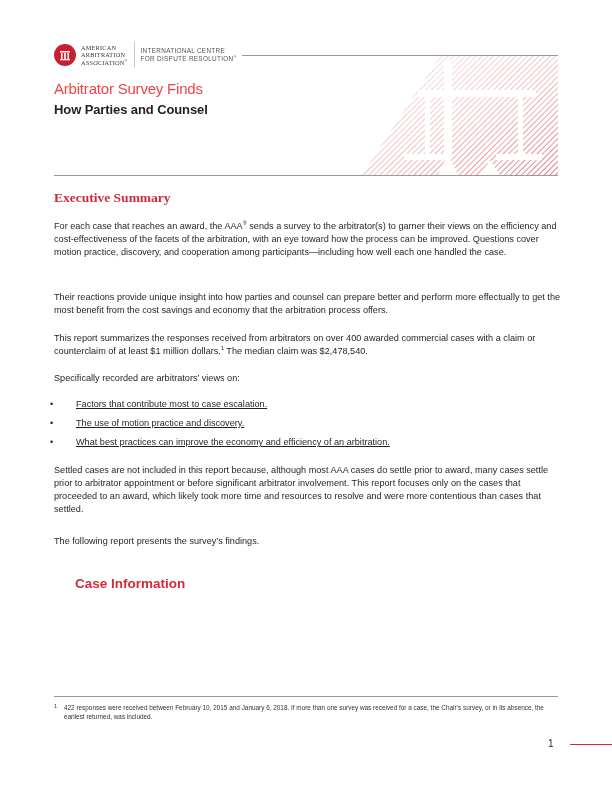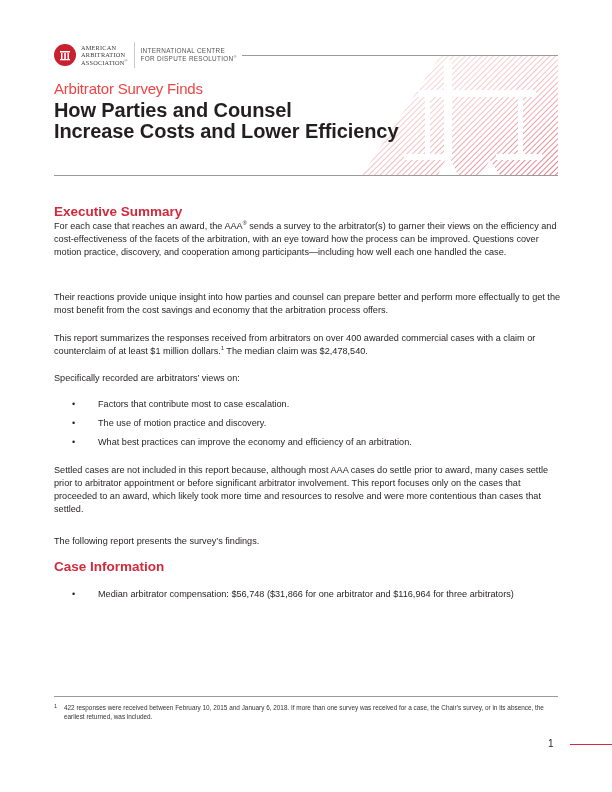--- a/index.html
+++ b/index.html
@@ -12,25 +12,25 @@
   .logo { position: absolute; left: 54px; top: 40px; height: 30px; display: flex; align-items: center; }
   .logo-seal { width: 22px; height: 22px; border-radius: 50%; background: #c8202f; position: relative; display: flex; align-items: center; justify-content: center; }
   .logo-seal svg { width: 14px; height: 14px; }
   .logo-text { margin-left: 5px; font-family: "Liberation Serif", serif; font-size: 6.3px; line-height: 7.4px; color: #3a3a3a; letter-spacing: 0.2px; text-transform: uppercase; }
   .logo-divider { width: 1px; height: 26px; background: #c8c8c8; margin: 0 6px 0 6px; }
   .icdr-text { font-size: 6.4px; line-height: 8px; color: #555; letter-spacing: 0.3px; }
 
   .art { position: absolute; left: 340px; top: 56px; width: 218px; height: 119px; overflow: hidden; }
 
   .kicker { position: absolute; left: 54px; top: 80px; font-size: 15px; color: #ef4444; letter-spacing: -0.2px; }
-  .main-title { position: absolute; left: 54px; top: 100px; font-size: 20px; line-height: 20.5px; font-weight: bold; color: #231f20; letter-spacing: -0.1px; }
+  .main-title { position: absolute; left: 54px; top: 100px; font-size: 13px; line-height: 20.5px; font-weight: bold; color: #231f20; letter-spacing: -0.1px; }
 
   .section-head { position: absolute; left: 54px; font-size: 13.5px; color: #d12a3c; }
   .p { position: absolute; left: 54px; width: 510px; font-size: 9.15px; line-height: 13.1px; color: #231f20; }
-  .bullets { position: absolute; left: 72px; width: 510px; font-size: 9.15px; line-height: 13.1px; list-style: none; }
+  .bullets { position: absolute; left: 50px; width: 510px; font-size: 9.15px; line-height: 13.1px; list-style: none; text-decoration: underline; }
   .bullets li { position: relative; padding-left: 26px; margin-bottom: 6px; }
   .bullets li::before { content: "•"; position: absolute; left: 0; top: 0; }
 
   .footnote-rule { position: absolute; left: 54px; top: 696px; width: 504px; height: 1px; background: #9a9a9a; }
   .footnote { position: absolute; left: 54px; top: 703px; width: 510px; font-size: 6.4px; line-height: 9.3px; color: #333; padding-left: 10px; }
   .footnote .fn-mark { position: absolute; left: 0; top: -1px; font-size: 5.5px; }
   .page-num { position: absolute; left: 548px; top: 738px; font-size: 10px; color: #231f20; }
   .page-rule { position: absolute; left: 570px; top: 744px; width: 42px; height: 1px; background: #d12a3c; }
   sup { font-size: 60%; line-height: 0; vertical-align: super; }
 </style>
@@ -90,49 +90,47 @@
       <rect x="156" y="98" width="46" height="6"></rect>
       <polygon points="108,98 98,119 118,119"></polygon>
       <polygon points="150,104 140,119 160,119"></polygon>
     </g>
   </svg>
 </div>
 
 <div class="kicker">Arbitrator Survey Finds</div>
 <h1 class="main-title">
   <div>How Parties and Counsel</div>
-  <div>Increase Costs and Lower Efficiency</div>
 </h1>
 
 <div class="title-rule"></div>
 
-<h2 class="section-head" style="top:204px;">Executive Summary</h2>
+<h2 class="section-head" style="top:190px;font-family:Liberation Serif, serif;">Executive Summary</h2>
 
 <p class="p" style="top:220px;"><span>For each case that reaches an award, the AAA</span><sup>®</sup><span> sends a survey to the arbitrator(s) to garner their views on the efficiency and cost-effectiveness of the facets of the arbitration, with an eye toward how the process can be improved. Questions cover motion practice, discovery, and cooperation among participants—including how well each one handled the case.</span></p>
 
 <p class="p" style="top:291px;">Their reactions provide unique insight into how parties and counsel can prepare better and perform more effectually to get the most benefit from the cost savings and economy that the arbitration process offers.</p>
 
 <p class="p" style="top:332px;"><span>This report summarizes the responses received from arbitrators on over 400 awarded commercial cases with a claim or counterclaim of at least $1 million dollars.</span><sup>1</sup><span> The median claim was $2,478,540.</span></p>
 
 <p class="p" style="top:372px;">Specifically recorded are arbitrators’ views on:</p>
 
 <ul class="bullets" style="top:398px;">
   <li>Factors that contribute most to case escalation.</li>
   <li>The use of motion practice and discovery.</li>
   <li>What best practices can improve the economy and efficiency of an arbitration.</li>
 </ul>
 
 <p class="p" style="top:464px;">Settled cases are not included in this report because, although most AAA cases do settle prior to award, many cases settle prior to arbitrator appointment or before significant arbitrator involvement. This report focuses only on the cases that proceeded to an award, which likely took more time and resources to resolve and were more contentious than cases that settled.</p>
 
 <p class="p" style="top:535px;">The following report presents the survey’s findings.</p>
 
-<h2 class="section-head" style="top:559px;">Case Information</h2>
+<h2 class="section-head" style="top:576px;margin-left:21px;">Case Information</h2>
 
 <ul class="bullets" style="top:588px;">
-  <li>Median arbitrator compensation: $56,748 ($31,866 for one arbitrator and $116,964 for three arbitrators)</li>
 </ul>
 
 <div class="footnote-rule"></div>
 <div class="footnote">
   <span class="fn-mark">1</span>
   <span>422 responses were received between February 10, 2015 and January 6, 2018. If more than one survey was received for a case, the Chair’s survey, or in its absence, the earliest returned, was included.</span>
 </div>
 
 <div class="page-num">1</div>
 <div class="page-rule"></div>

